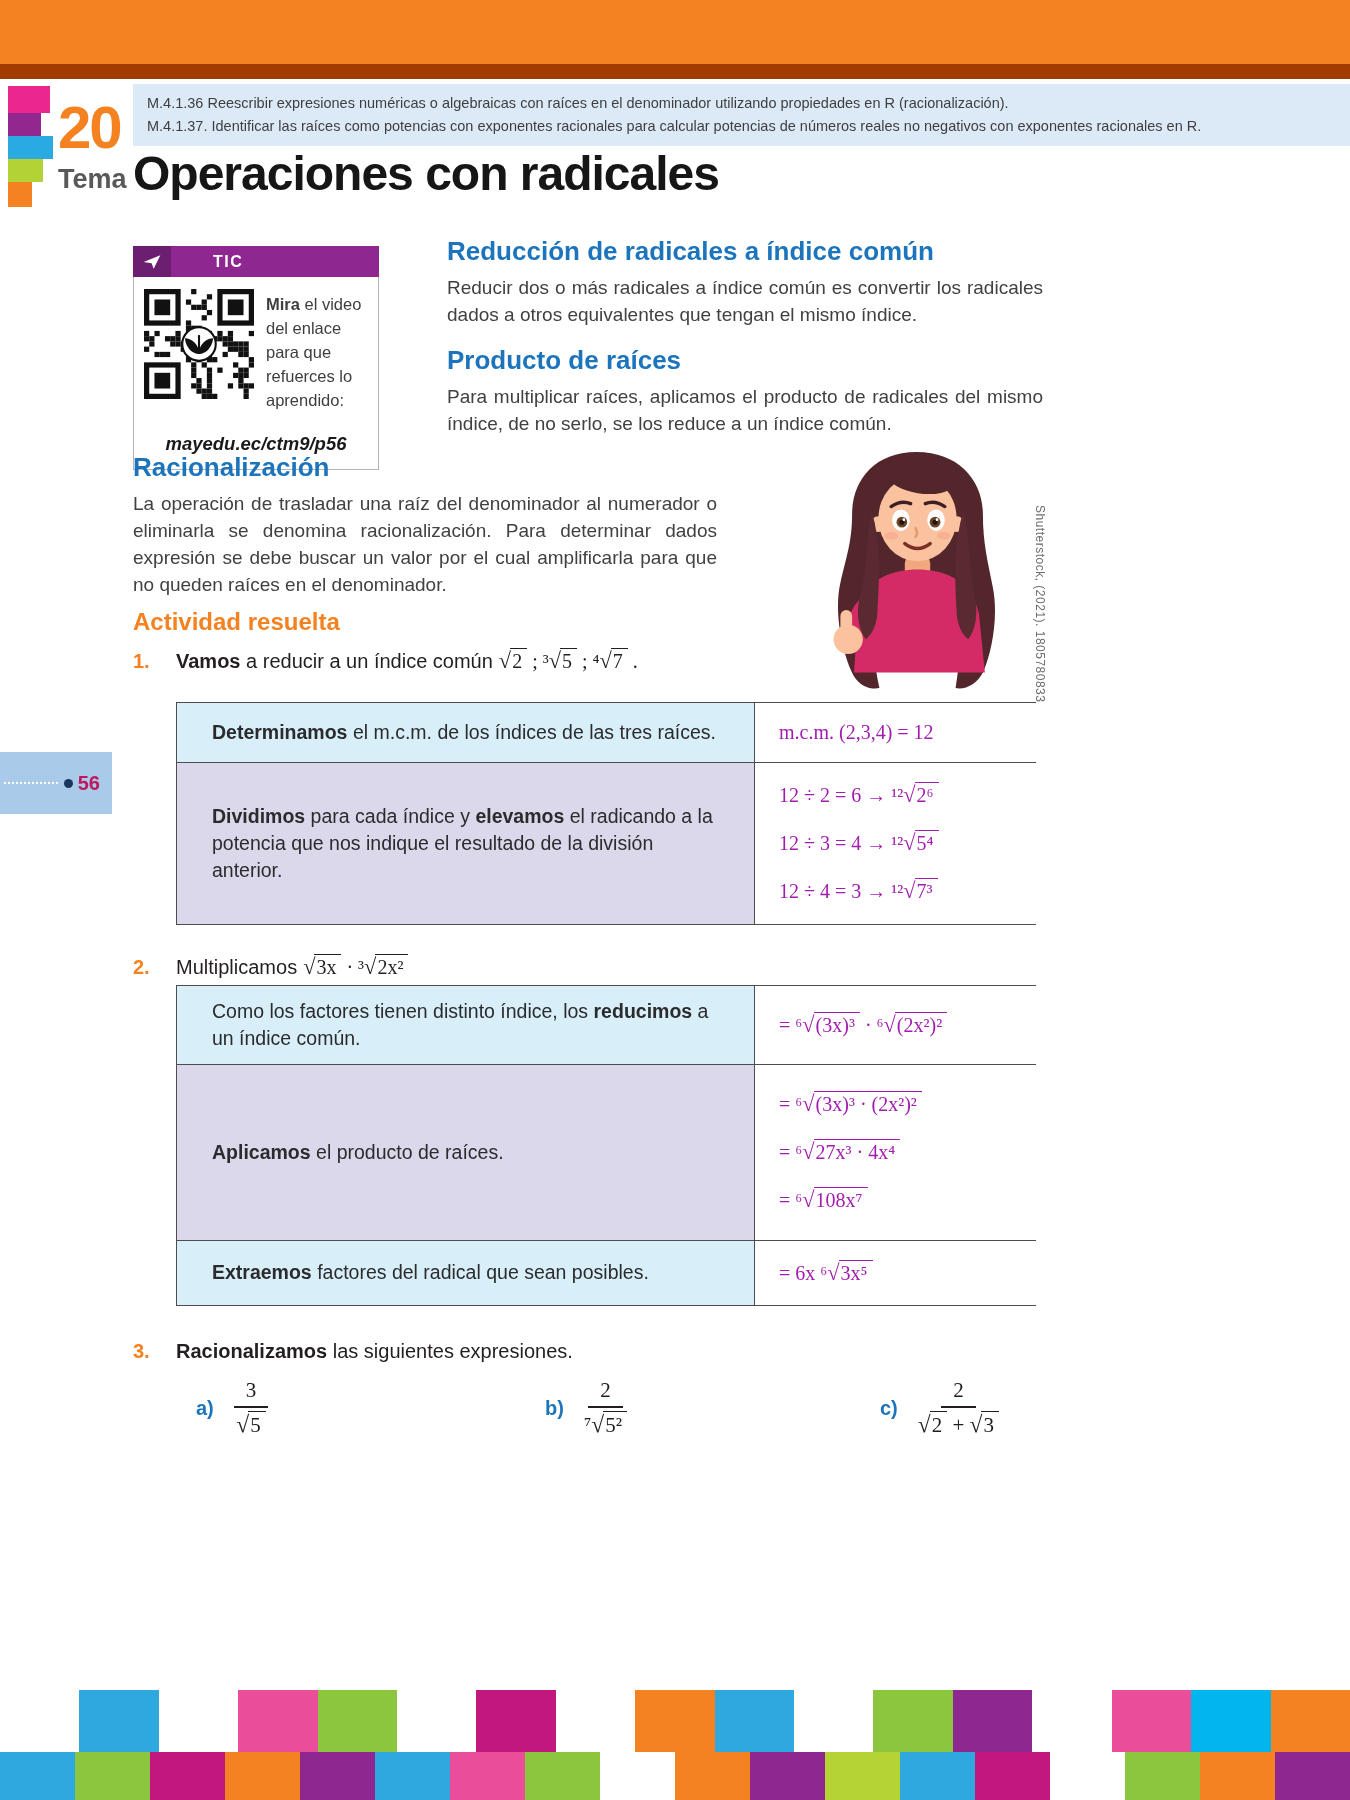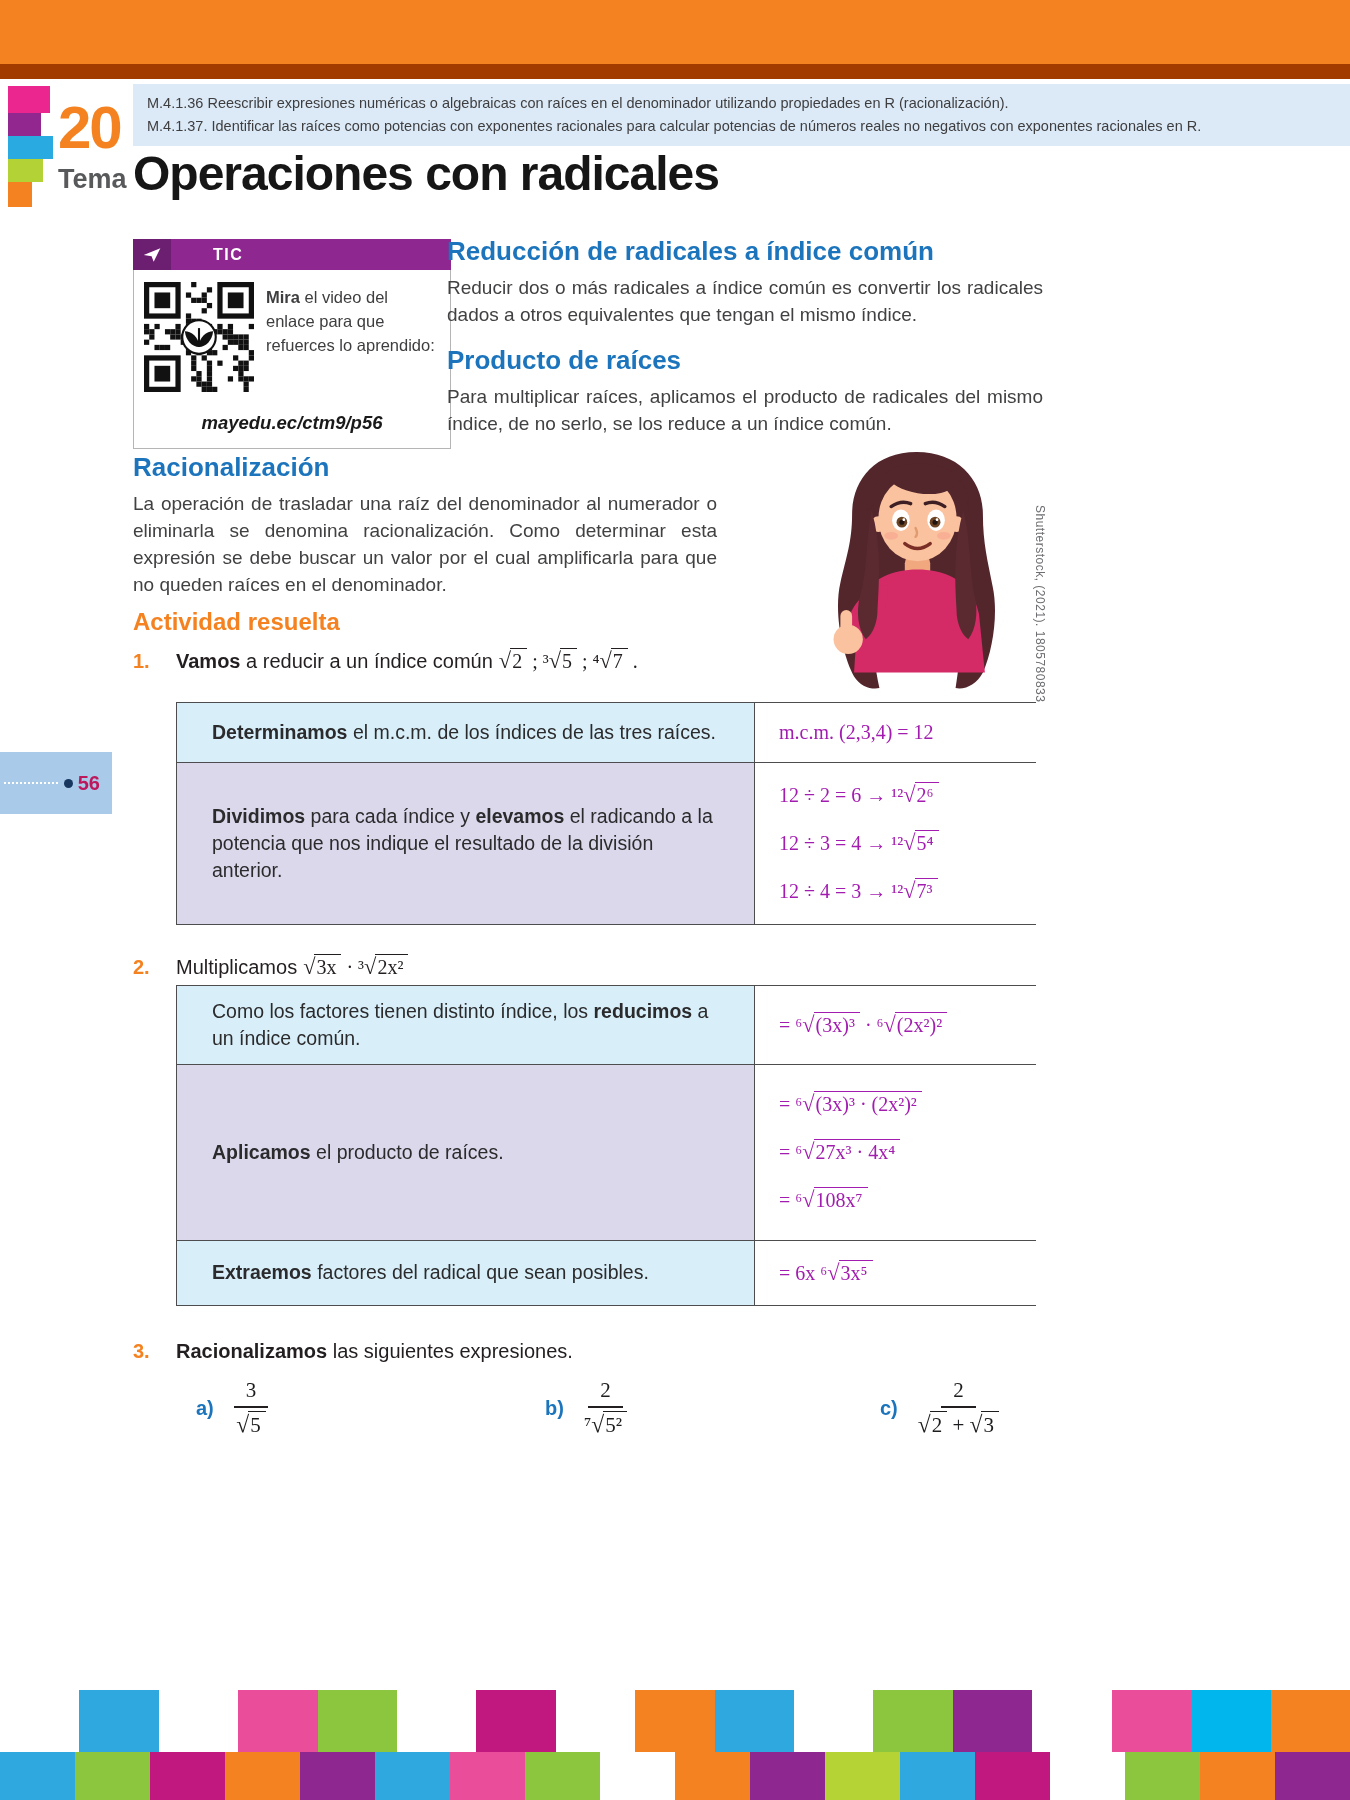--- a/index.html
+++ b/index.html
@@ -15,21 +15,21 @@
   .sq2{top:27px;width:33px;height:23px;background:#92278F}
   .sq3{top:50px;width:45px;height:23px;background:#29ABE2}
   .sq4{top:73px;width:35px;height:23px;background:#B2D235}
   .sq5{top:96px;width:24px;height:25px;background:#F58220}
   .tema-num{position:absolute;left:50px;top:12px;font-size:60px;line-height:1;font-weight:800;color:#F58220;letter-spacing:-2px}
   .tema-lbl{position:absolute;left:50px;top:78px;font-size:27px;font-weight:700;color:#58595B}
 
   .standards{position:absolute;left:133px;top:84px;width:1234px;background:#DCEAF7;padding:8px 14px;font-size:14.5px;line-height:1.6;color:#3E3E40}
   .title{position:absolute;left:133px;top:146px;margin:0;font-size:48px;font-weight:800;color:#161616;letter-spacing:-1px}
 
-  .tic{position:absolute;left:133px;top:239px;width:318px}
+  .tic{position:absolute;left:133px;top:246px;width:246px}
   .tic-head{height:31px;background:#8E278F;display:flex;align-items:center;position:relative}
   .tic-ic{width:38px;height:31px;background:#6C1E70;display:flex;align-items:center;justify-content:center;flex:none}
   .tic-label{color:#fff;font-weight:700;font-size:16px;margin-left:42px;letter-spacing:1.5px}
   .tic-body{border:1px solid #b5b5b5;border-top:none;background:#fff;padding:12px 10px 14px}
   .tic-row{display:flex;gap:12px}
   .qr{width:110px;height:110px;flex:none}
   .qr svg{width:100%;height:100%;display:block}
   .tic-text{font-size:16.5px;line-height:1.45;color:#3E3E40;padding-top:4px}
   .tic-link{margin-top:20px;text-align:center;font-weight:700;font-style:italic;font-size:18.5px;color:#1a1a1a}
 
@@ -251,21 +251,21 @@
 
   <div class="col-right">
     <h2 class="h-blue">Reducción  de radicales a índice común</h2>
     <p class="body-p">Reducir dos o más radicales a índice común es convertir los radicales dados a otros equivalentes que tengan el mismo índice.</p>
     <h2 class="h-blue">Producto de raíces</h2>
     <p class="body-p">Para multiplicar raíces, aplicamos el producto de radicales del mismo índice, de no serlo, se los reduce a un índice común.</p>
   </div>
 
   <div class="racio">
     <h2 class="h-blue">Racionalización</h2>
-    <p class="body-p">La operación de trasladar una raíz del denominador al numerador o eliminarla se denomina racionalización. Como determinar esta expresión se debe buscar un valor por el cual amplificarla para que no queden raíces en el denominador.</p>
+    <p class="body-p">La operación de trasladar una raíz del denominador al numerador o eliminarla se denomina racionalización. Para determinar dados expresión se debe buscar un valor por el cual amplificarla para que no queden raíces en el denominador.</p>
   </div>
 
   <div class="girl">
     <svg viewBox="0 0 210 270" aria-hidden="true">
       <path fill="#53262c" d="M104 14c-44 0-66 30-66 64 0 28-6 44-12 70-7 30 2 74 14 96 6 10 18 14 26 12-6-28-8-52-6-76l88-2c2 30 0 54-4 78 10 2 22-4 28-16 10-22 16-60 10-88-5-26-10-44-10-74 0-34-24-64-68-64z"></path>
       <rect x="92" y="118" width="26" height="28" rx="10" fill="#f2a87f"></rect>
       <path fill="#d42a66" d="M70 142c20-10 50-10 70 0 14 7 24 20 28 38l6 60H40l4-62c3-16 13-30 26-36z"></path>
       <path fill="#d42a66" d="M74 150c-16 2-30 14-36 26l-12 22 24 16 16-26c6-10 10-24 8-38z"></path>
       <circle cx="34" cy="206" r="15" fill="#fac29e"></circle>
       <rect x="26" y="176" width="12" height="24" rx="6" fill="#fac29e"></rect>

